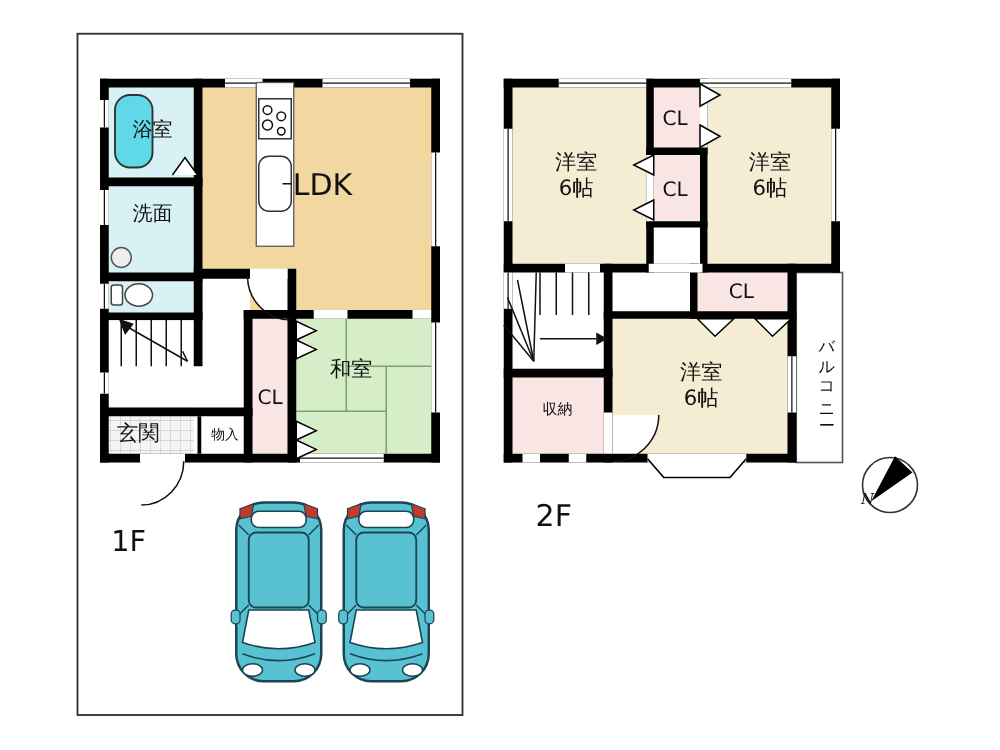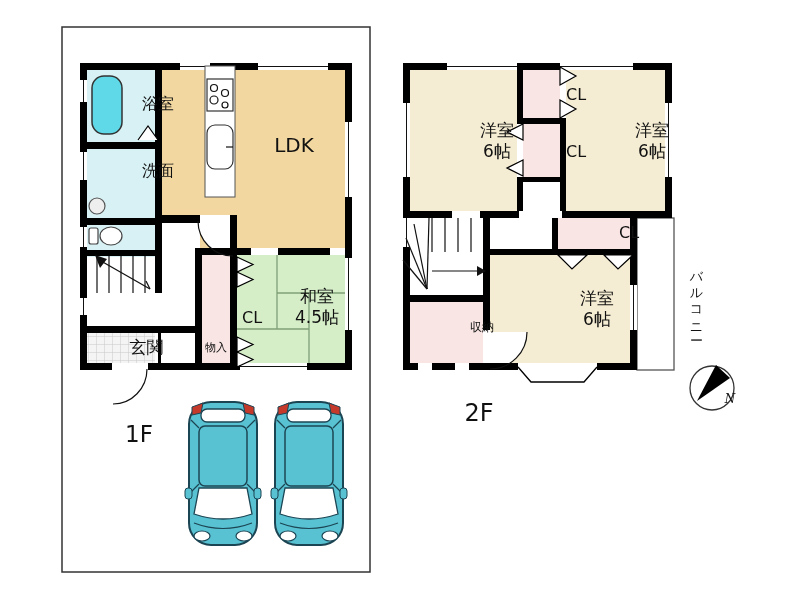--- a/index.html
+++ b/index.html
@@ -1,19 +1,19 @@
 <!DOCTYPE html>
 <html style="--c-wall: #000000; --c-ldk: #F2D7A0; --c-bedroom: #F5EDD3; --c-closet: #F9E6E4; --c-tatami: #D5EEC8; --c-tatami_line: #7FA077; --c-wet_room: #D8F1F4; --c-bathtub: #5FD9E7; --c-car_body: #58C2D2; --c-car_outline: #1C4554; --c-tail_light: #C5392B; --c-lot_line: #333333;"><head>
 <meta charset="utf-8">
 <style>
   html,body{margin:0;padding:0;background:#fff;}
   body{font-family:"DejaVu Sans","Liberation Sans",sans-serif;}
   .canvas{position:relative;width:800px;height:600px;background:#fff;overflow:hidden;}
   .canvas > svg{position:absolute;left:0;top:0;}
-  .lbl{position:absolute;color:#111;text-align:center;line-height:1.25;white-space:nowrap;margin-left:36px;}
+  .lbl{position:absolute;color:#111;text-align:center;line-height:1.25;white-space:nowrap;}
   .lbl .l2{display:block;}
   .vert{writing-mode:vertical-rl;white-space:normal;letter-spacing:3px;line-height:1;}
   .nmark{font-family:"DejaVu Serif","Liberation Serif",serif;font-style:italic;}
   
   .wall rect{fill:var(--c-wall,#000);}
   .f-ldk{fill:var(--c-ldk,#F2D7A0);}
   .f-cream{fill:var(--c-bedroom,#F5EDD3);}
   .f-pink{fill:var(--c-closet,#F9E6E4);}
   .f-green{fill:var(--c-tatami,#D5EEC8);}
   .f-cyan{fill:var(--c-wet_room,#D8F1F4);}
@@ -253,23 +253,23 @@
       </g>
 
   <g>
     <circle cx="712" cy="388" r="22" style="fill:#fff;stroke:#333;stroke-width:1.3"></circle>
     <polygon points="697,401 716,365 730,378" fill="#000"></polygon>
   </g>
 </svg>
 
 <div class="lbl" style="left:90px;top:94px;width:64px;font-size:16px">浴室</div>
 <div class="lbl" style="left:90px;top:161px;width:64px;font-size:16px">洗面</div>
-<div class="lbl" style="left:200px;top:133px;width:116px;font-size:20px"><span>LDK</span></div>
+<div class="lbl" style="left:200px;top:133px;width:116px;font-size:24px"><span>LDK</span></div>
 <div class="lbl" style="left:198px;top:308px;width:36px;font-size:16px">CL</div>
-<div class="lbl" style="left:237px;top:286px;width:88px;font-size:17px"><span>和室</span><span class="l2">4.5帖</span></div>
+<div class="lbl" style="left:237px;top:286px;width:88px;font-size:17px"><span>和室</span></div>
 <div class="lbl" style="left:87px;top:337px;width:47px;font-size:17px">玄関</div>
 <div class="lbl" style="left:159px;top:341px;width:42px;font-size:11px">物入</div>
 <div class="lbl" style="left:83px;top:420px;width:40px;font-size:23px">1F</div>
 
 <div class="lbl" style="left:406px;top:120px;width:110px;font-size:17px"><span>洋室</span><span class="l2">6帖</span></div>
 <div class="lbl" style="left:562px;top:120px;width:108px;font-size:17px"><span>洋室</span><span class="l2">6帖</span></div>
 <div class="lbl" style="left:506px;top:288px;width:110px;font-size:17px"><span>洋室</span><span class="l2">6帖</span></div>
 <div class="lbl" style="left:517px;top:85px;width:46px;font-size:16px">CL</div>
 <div class="lbl" style="left:517px;top:142px;width:46px;font-size:16px">CL</div>
 <div class="lbl" style="left:568px;top:223px;width:50px;font-size:16px">CL</div>

